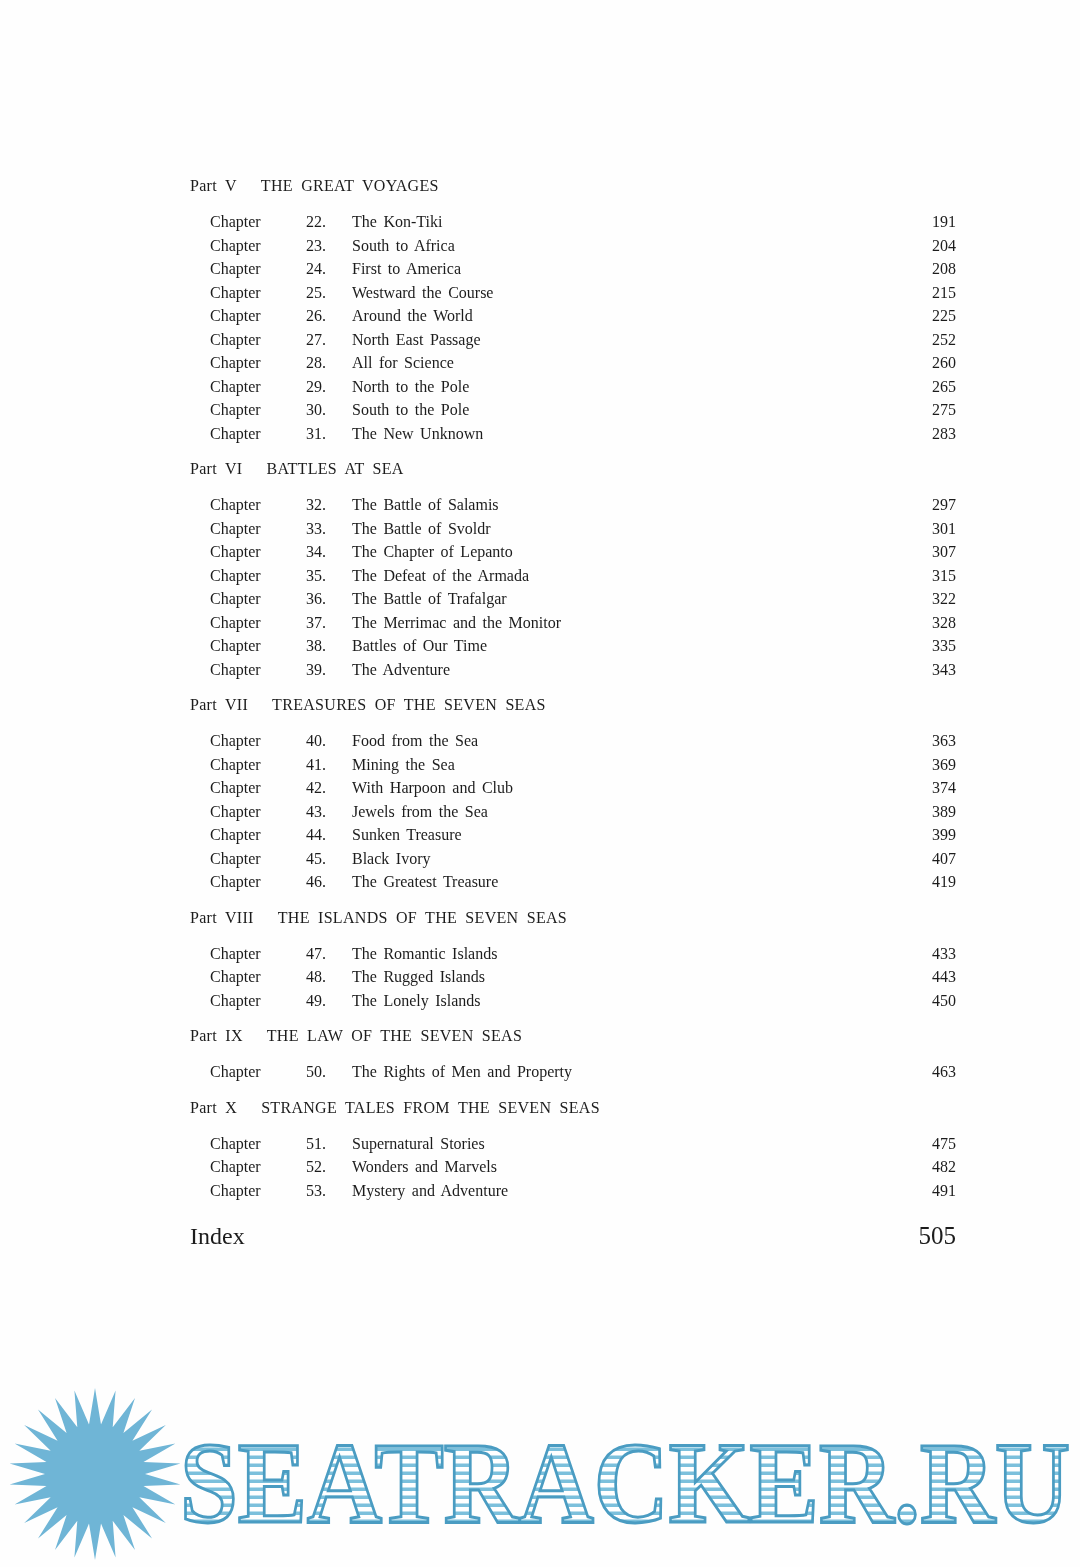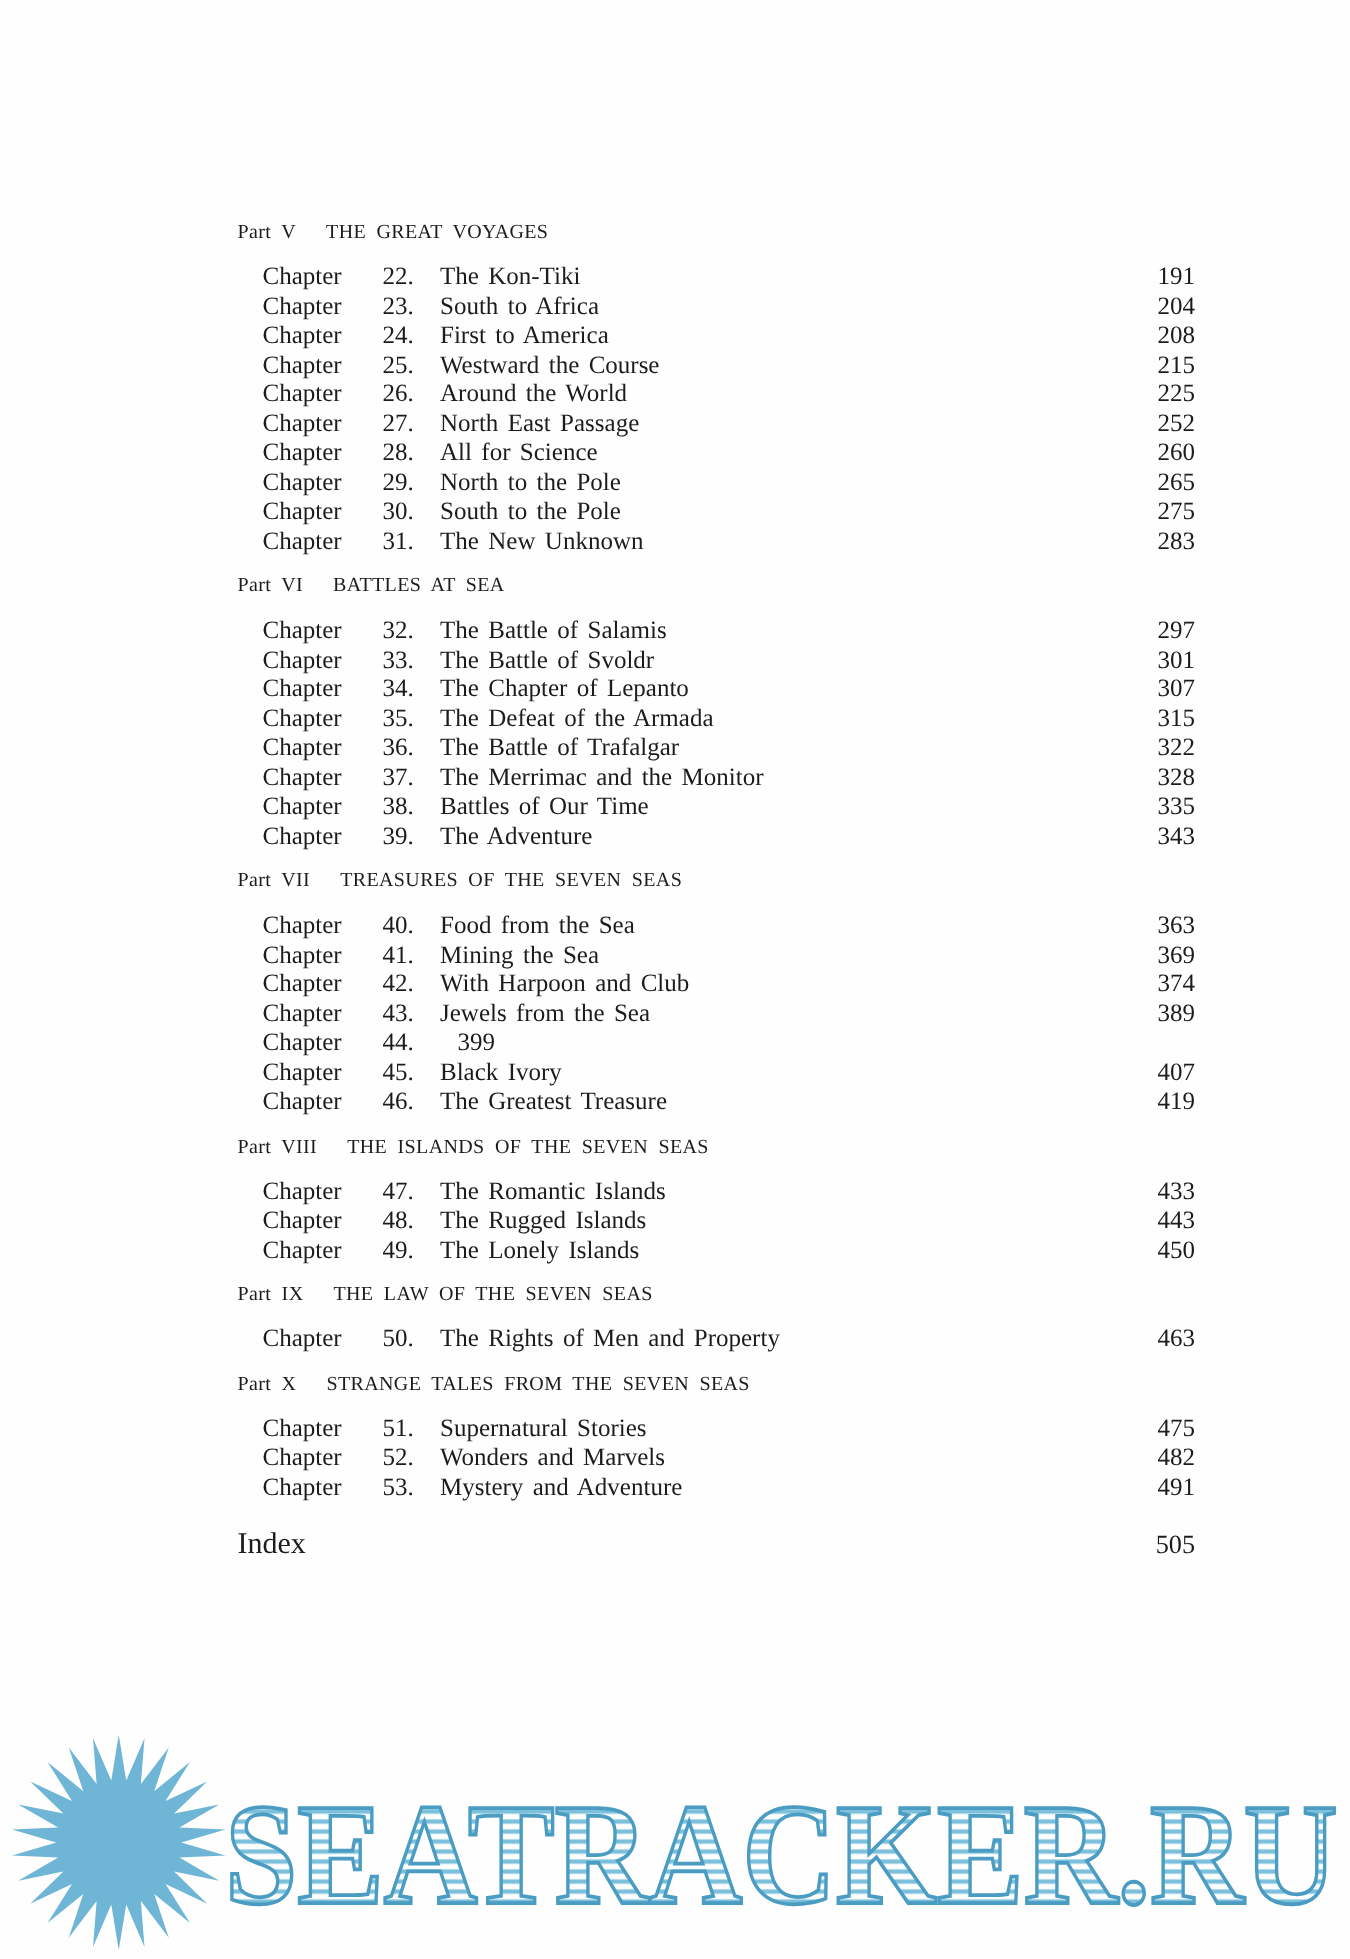--- a/index.html
+++ b/index.html
@@ -28,36 +28,36 @@
     margin:10px 0 10px 0;
     letter-spacing:0.3px;
     word-spacing:4px;
   }
   .toc-part:first-child .part-heading{ margin-top:0; }
   .part-label{ margin-right:24px; }
   .toc-list{ margin-left:20px; }
   .toc-row{
     display:flex;
     align-items:flex-start;
-    font-size:20px;
+    font-size:16px;
     line-height:23.5px;
     word-spacing:2.5px;
   }
   .chap-word{ flex:none; width:96px; }
   .chap-num{ flex:none; width:46px; }
   .chap-title{ flex:1 1 auto; }
   .chap-page{ flex:none; min-width:44px; text-align:right; }
   .index-row{
     display:flex;
     align-items:baseline;
     font-size:24px;
     margin-top:20px;
   }
   .index-label{ flex:1 1 auto; }
-  .index-page{ flex:none; font-size:21px; text-align:right; }
+  .index-page{ flex:none; font-size:25px; text-align:right; }
   .watermark{
     position:absolute;
     left:0; bottom:0;
     width:1016px; height:185px;
   }
   .sun{ fill:var(--wm-blue); }
   .wm-text{
     font-family:"Liberation Serif", serif;
     font-weight:bold;
     stroke:var(--wm-blue-dark);
@@ -210,20 +210,21 @@
           </div>
           <div class="toc-row">
             <span class="chap-word">Chapter</span>
             <span class="chap-num">43.</span>
             <span class="chap-title">Jewels from the Sea</span>
             <span class="chap-page">389</span>
           </div>
           <div class="toc-row">
             <span class="chap-word">Chapter</span>
             <span class="chap-num">44.</span>
+            <span class="chap-title">Sunken Treasure</span>
             <span class="chap-page">399</span>
           </div>
           <div class="toc-row">
             <span class="chap-word">Chapter</span>
             <span class="chap-num">45.</span>
             <span class="chap-title">Black Ivory</span>
             <span class="chap-page">407</span>
           </div>
           <div class="toc-row">
             <span class="chap-word">Chapter</span>

